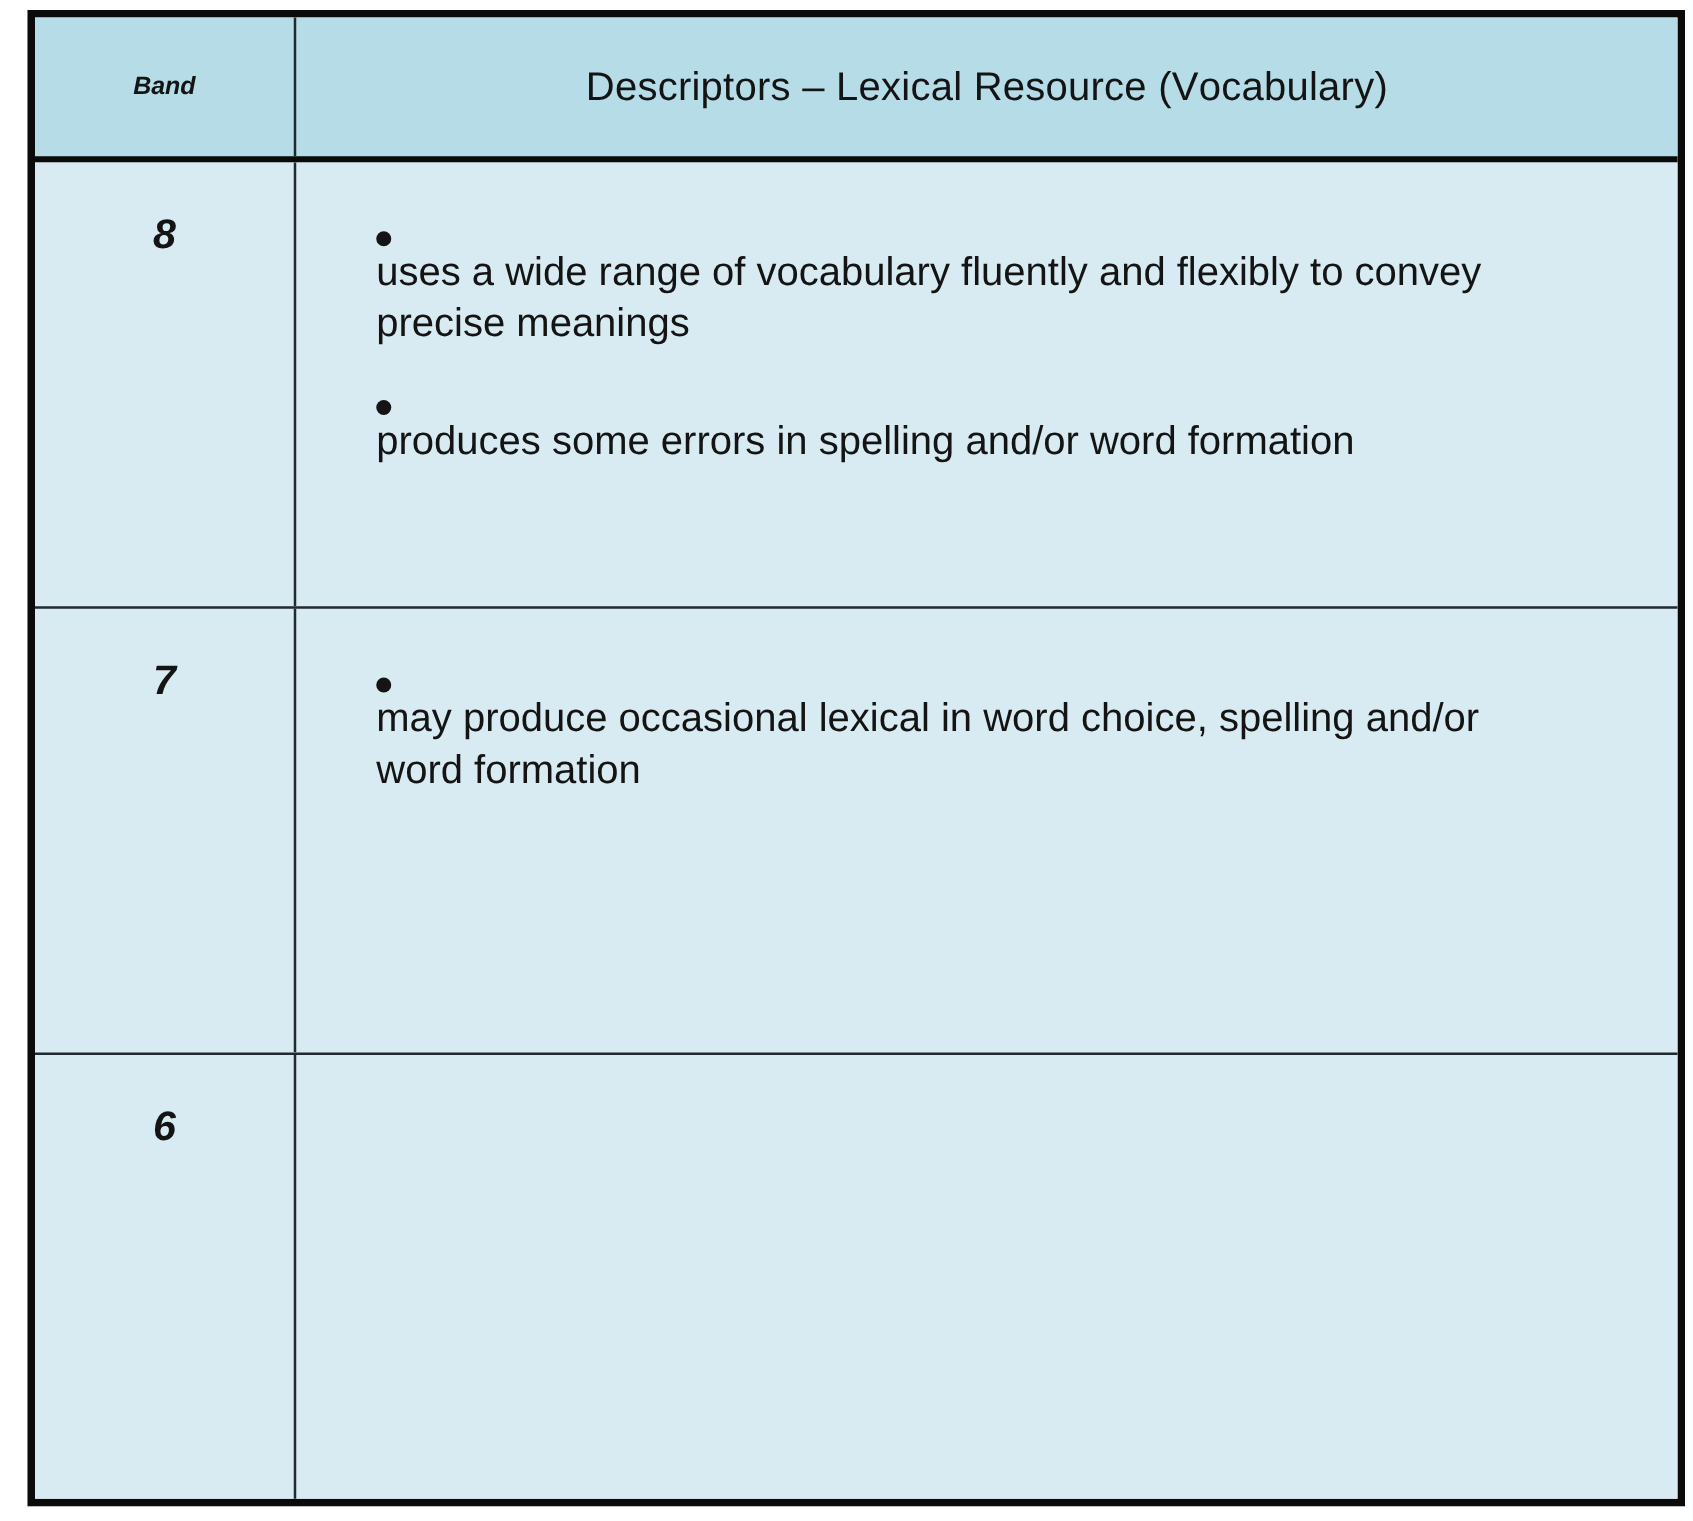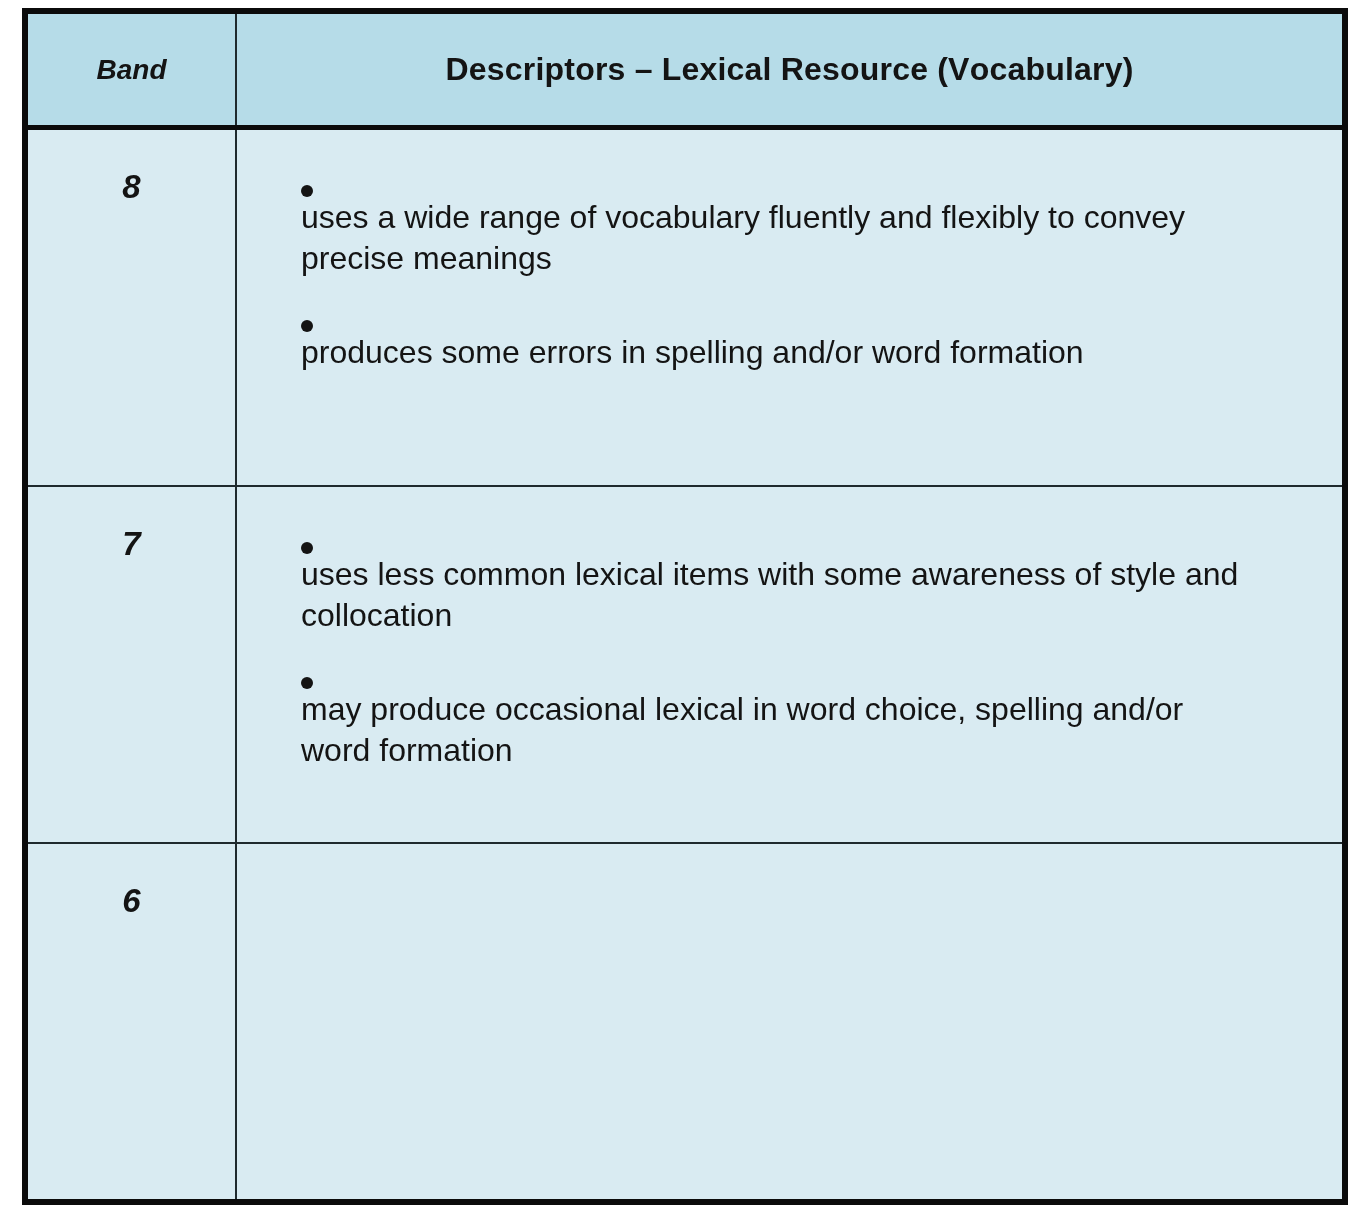--- a/index.html
+++ b/index.html
@@ -26,25 +26,25 @@
   }
   .trow.body{flex:1 1 0;background:var(--row-bg);}
   .trow.body + .trow.body{border-top:2px solid var(--border-thin);}
   .cell{min-width:0;}
   .cell.band-col{
     flex:0 0 209px;border-right:2px solid var(--border-thin);
     display:flex;justify-content:center;
   }
   .cell.desc-col{flex:1 1 auto;}
   .trow.header .cell.band-col{
-    align-items:center;font-weight:bold;font-style:italic;font-size:28px;text-align:center;
+    align-items:center;font-weight:bold;font-style:italic;font-size:20px;text-align:center;
   }
   .trow.header .cell.desc-col{
     display:flex;align-items:center;justify-content:center;
-    font-weight:bold;font-size:32px;letter-spacing:0.2px;border-radius:29px;
+    font-weight:normal;font-size:32px;letter-spacing:0.2px;border-radius:29px;
   }
   .trow.body .cell.band-col{
     align-items:flex-start;padding-top:38px;
     font-weight:bold;font-style:italic;font-size:33px;
   }
   .trow.body .cell.desc-col{padding:40px 18px 20px 64px;}
   ul.descriptors{list-style:none;}
   li.descriptor-item{
     display:flex;align-items:flex-start;
     margin-bottom:26px;font-size:32px;line-height:41px;flex-direction:column;
@@ -89,24 +89,20 @@
   </div>
 
   <div class="trow body">
     <div class="cell band-col">
       <span>7</span>
     </div>
     <div class="cell desc-col">
       <ul class="descriptors">
         <li class="descriptor-item">
           <span class="bullet"></span>
-          <span class="descriptor-text">uses less common lexical items with some awareness of style and collocation</span>
-        </li>
-        <li class="descriptor-item">
-          <span class="bullet"></span>
           <span class="descriptor-text">may produce occasional lexical in word choice, spelling and/or word formation</span>
         </li>
       </ul>
     </div>
   </div>
 
   <div class="trow body">
     <div class="cell band-col">
       <span>6</span>
     </div>

